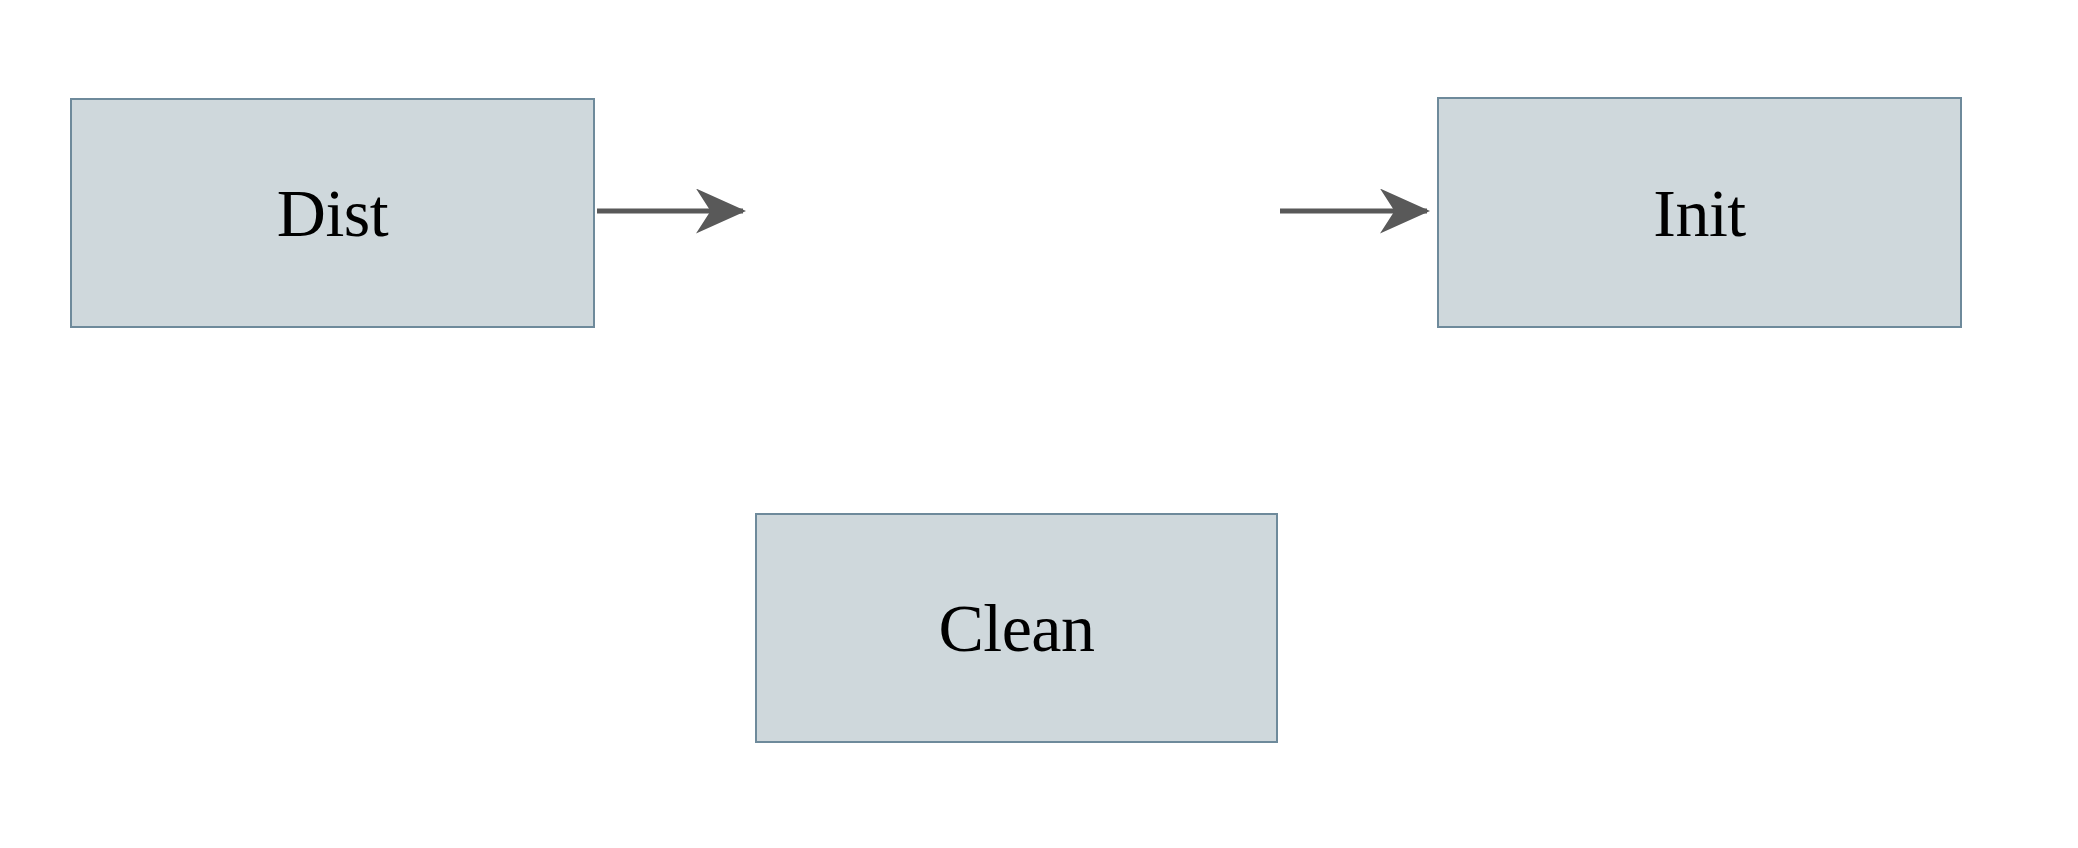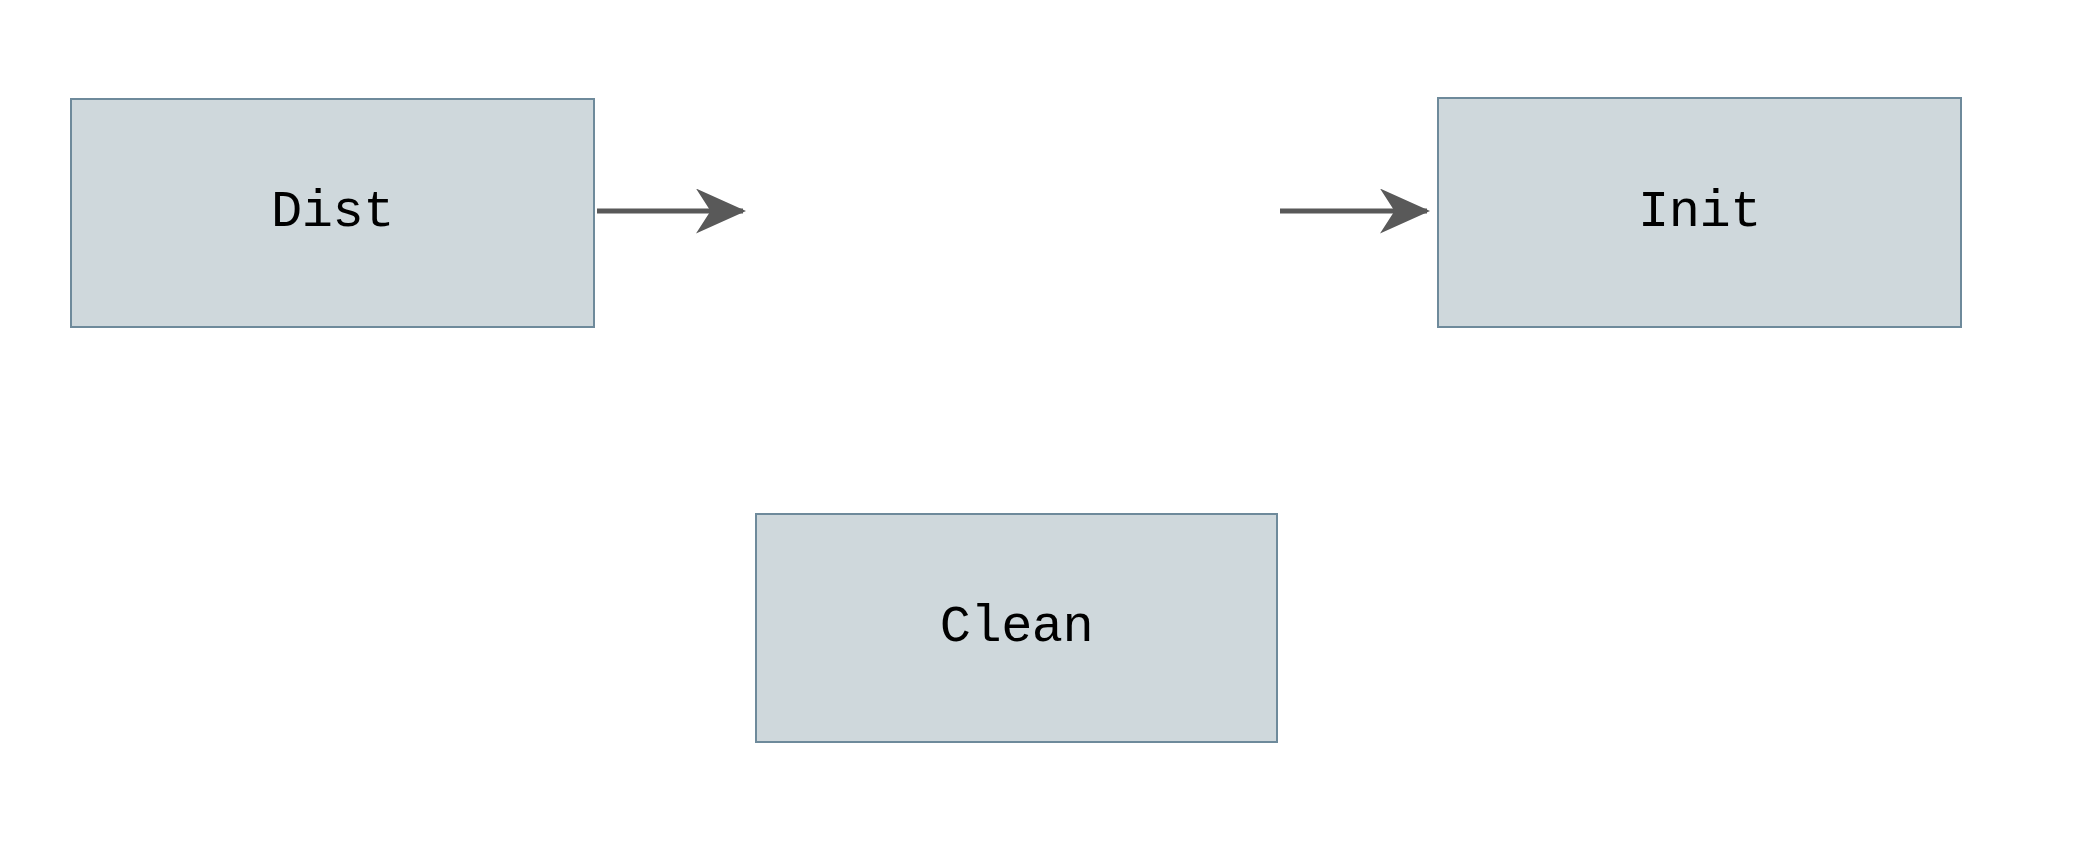--- a/index.html
+++ b/index.html
@@ -21,22 +21,22 @@
   .node {
     position: absolute;
     box-sizing: border-box;
     background: #CFD8DC;
     border: 2px solid #6E8A9B;
     display: flex;
     align-items: center;
     justify-content: center;
   }
   .node-label {
-    font-family: Liberation Mono, monospace;
-    font-size: 52px;
+    font-family: Liberation Serif, serif;
+    font-size: 68px;
     font-weight: 400;
     color: #000000;
     line-height: 1;
     letter-spacing: -0.5px;
     white-space: nowrap;
     user-select: none;
   }
   .edge-layer {
     position: absolute;
     left: 0;

